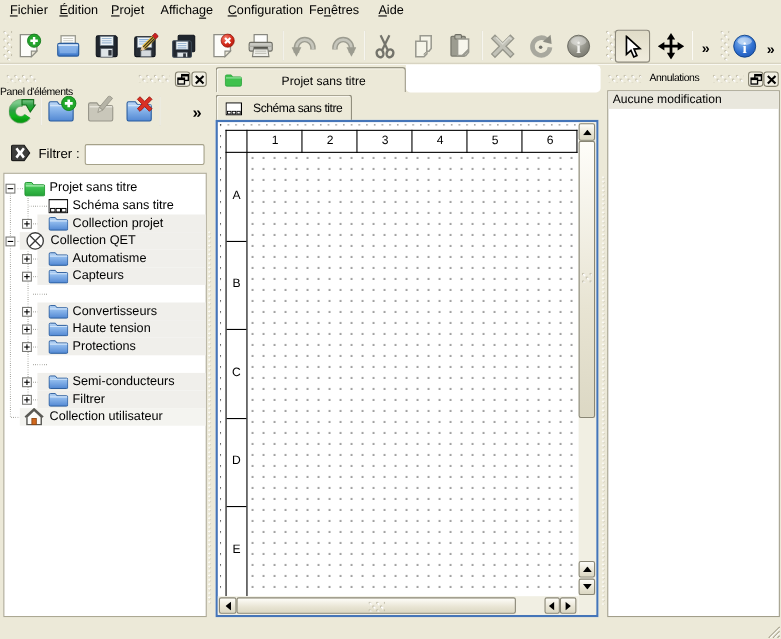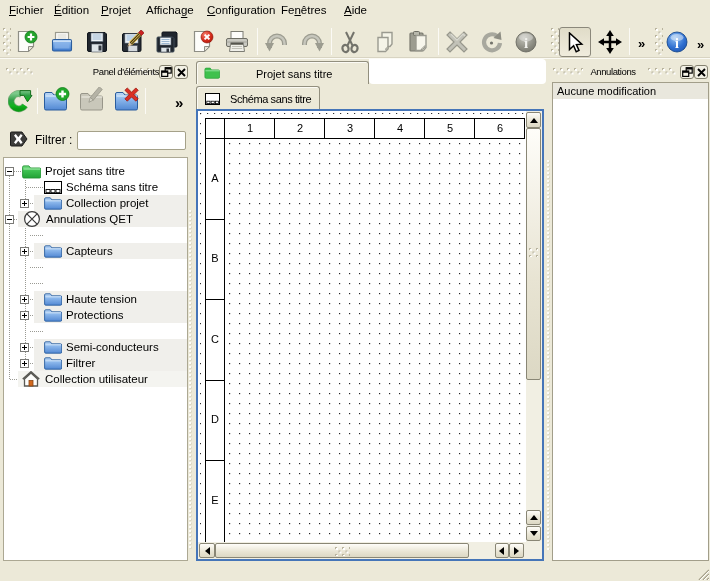--- a/index.html
+++ b/index.html
@@ -247,21 +247,21 @@
   <ellipse cx="11" cy="6.5" rx="6.5" ry="3.6" fill="rgba(255,255,255,0.45)"></ellipse>
   <text x="11" y="17" font-family="Liberation Serif,serif" font-size="14" font-weight="bold" fill="#fff" text-anchor="middle">i</text>
  </svg>
 </div>
 <span class="abs chev" style="left:697px;top:37px">»</span>
 
 <div class="abs" style="left:0;top:60px;width:193px;height:501px">
 
  <div class="abs dimp" style="left:6px;top:8px;width:27px;height:7px"></div>
  <div class="abs dimp" style="left:126px;top:8px;width:28px;height:7px"></div>
- <div class="abs" style="left:0;top:6px;width:159px;text-align:right;font-size:9.5px;letter-spacing:-0.4px">Panel d'éléments</div>
+ <div class="abs" style="left:0;top:18px;width:159px;text-align:left;font-size:9.5px;letter-spacing:-0.4px">Panel d'éléments</div>
  <div class="abs dockbtn" style="left:159px;top:5px">
       <svg width="11" height="11" viewBox="0 0 11 11">
   <rect x="4.2" y="0.7" width="6" height="5.4" fill="none" stroke="#000" stroke-width="1.2"></rect>
   <rect x="4.2" y="0.7" width="6" height="1.8" fill="#000"></rect>
   <rect x="0.7" y="4" width="6" height="5.4" fill="#f2f0e4" stroke="#000" stroke-width="1.2"></rect>
   <rect x="0.7" y="4" width="6" height="1.8" fill="#000"></rect>
  </svg>
     </div>
  <div class="abs dockbtn" style="left:174px;top:5px">
       <svg width="11" height="11" viewBox="0 0 11 11">
@@ -396,32 +396,54 @@
  </div>
  <div class="trow" style="top:151px">
   <div class="gray" style="left:18px;width:169px"></div>
   <div class="exp" style="left:5px">
         <i class="h"></i>
       </div>
   <svg class="tico" style="left:23px;top:-1px" width="18" height="18" viewBox="0 0 18 18">
    <circle cx="9" cy="9" r="7.4" fill="#fff" stroke="#3a3a3a" stroke-width="1.2"></circle>
    <path d="M3.9 3.9 L14.1 14.1 M14.1 3.9 L3.9 14.1" stroke="#3a3a3a" stroke-width="1.2"></path>
   </svg>
-  <span class="ttxt" style="left:46px">Annulations QET</span>
- </div>
+  <span class="ttxt" style="left:46px">Collection QET</span>
+ </div>
+ <div class="trow" style="top:167px">
+      <div class="gray" style="left:34px;width:153px"></div>
+      <div class="exp" style="left:20px">
+        <i class="h"></i>
+        <i class="v"></i>
+      </div>
+      <svg class="tico" style="left:44px" width="18" height="14" viewBox="0 0 18 14">
+        <use href="#bfold"></use>
+      </svg>
+      <span class="ttxt" style="left:66px">Automatisme</span>
+    </div>
  <div class="trow" style="top:183px">
       <div class="gray" style="left:34px;width:153px"></div>
       <div class="exp" style="left:20px">
         <i class="h"></i>
         <i class="v"></i>
       </div>
       <svg class="tico" style="left:44px" width="18" height="14" viewBox="0 0 18 14">
         <use href="#bfold"></use>
       </svg>
       <span class="ttxt" style="left:66px">Capteurs</span>
+    </div>
+ <div class="trow" style="top:215px">
+      <div class="gray" style="left:34px;width:153px"></div>
+      <div class="exp" style="left:20px">
+        <i class="h"></i>
+        <i class="v"></i>
+      </div>
+      <svg class="tico" style="left:44px" width="18" height="14" viewBox="0 0 18 14">
+        <use href="#bfold"></use>
+      </svg>
+      <span class="ttxt" style="left:66px">Convertisseurs</span>
     </div>
  <div class="trow" style="top:231px">
       <div class="gray" style="left:34px;width:153px"></div>
       <div class="exp" style="left:20px">
         <i class="h"></i>
         <i class="v"></i>
       </div>
       <svg class="tico" style="left:44px" width="18" height="14" viewBox="0 0 18 14">
         <use href="#bfold"></use>
       </svg>

